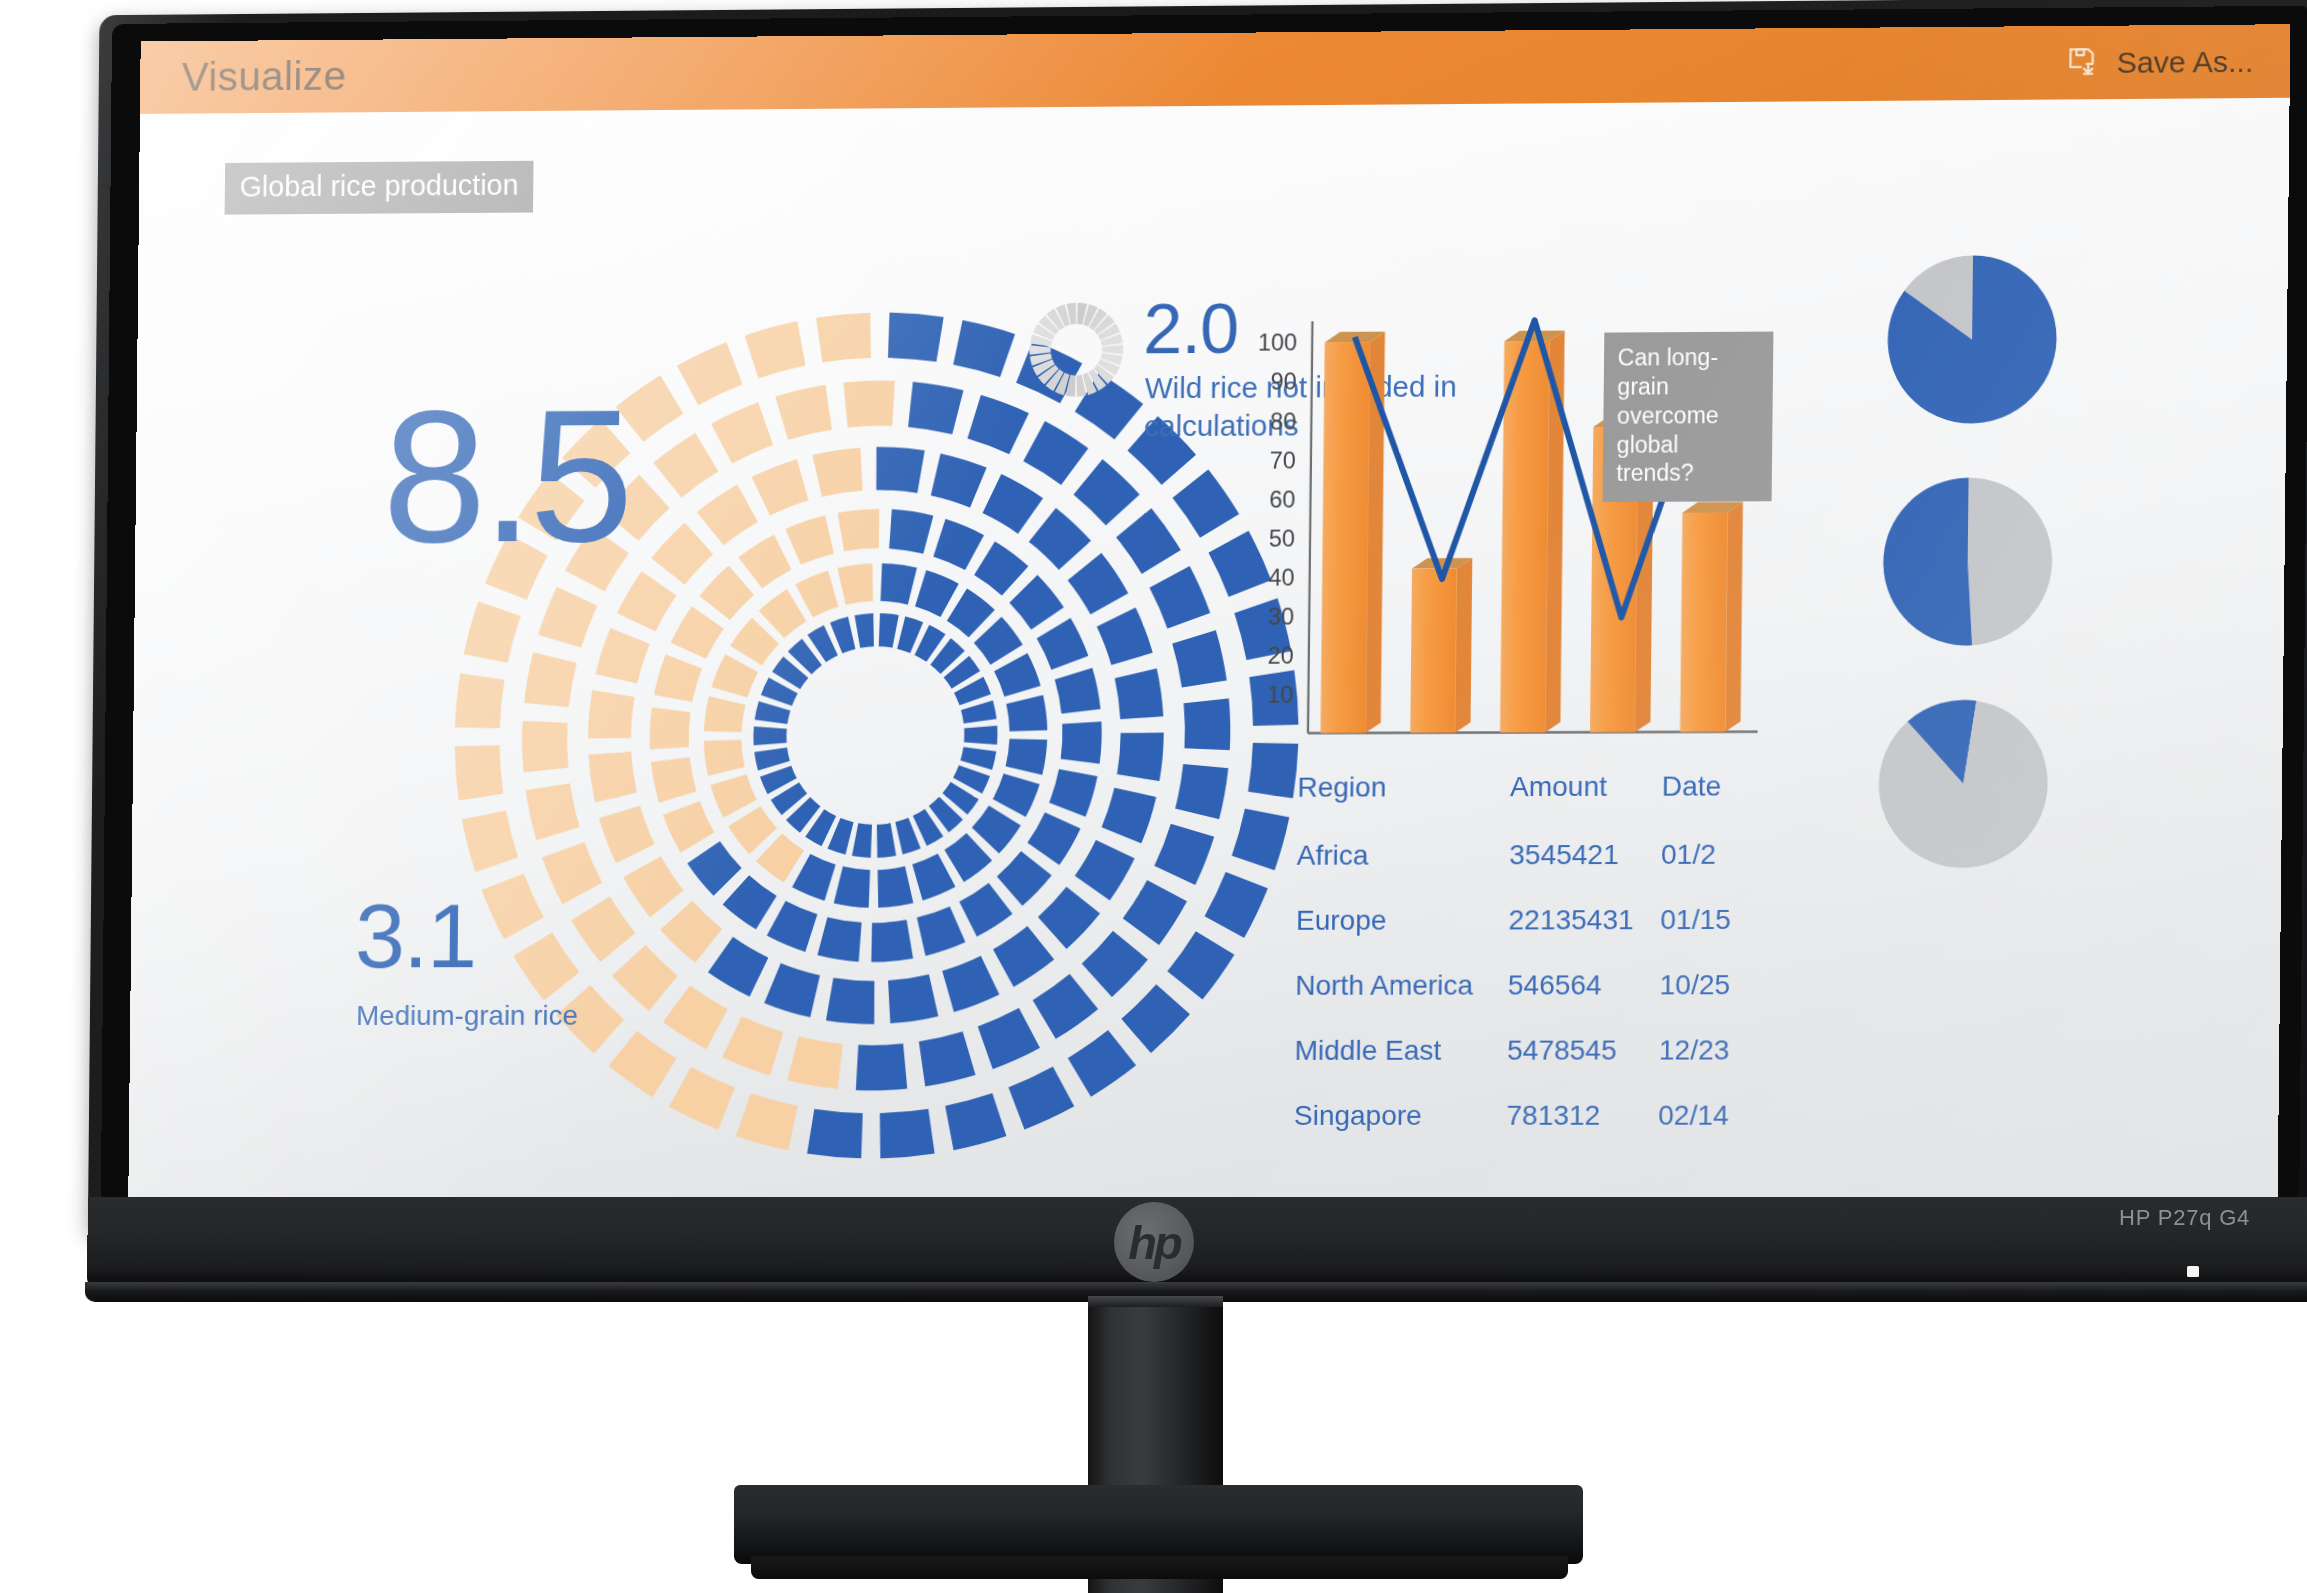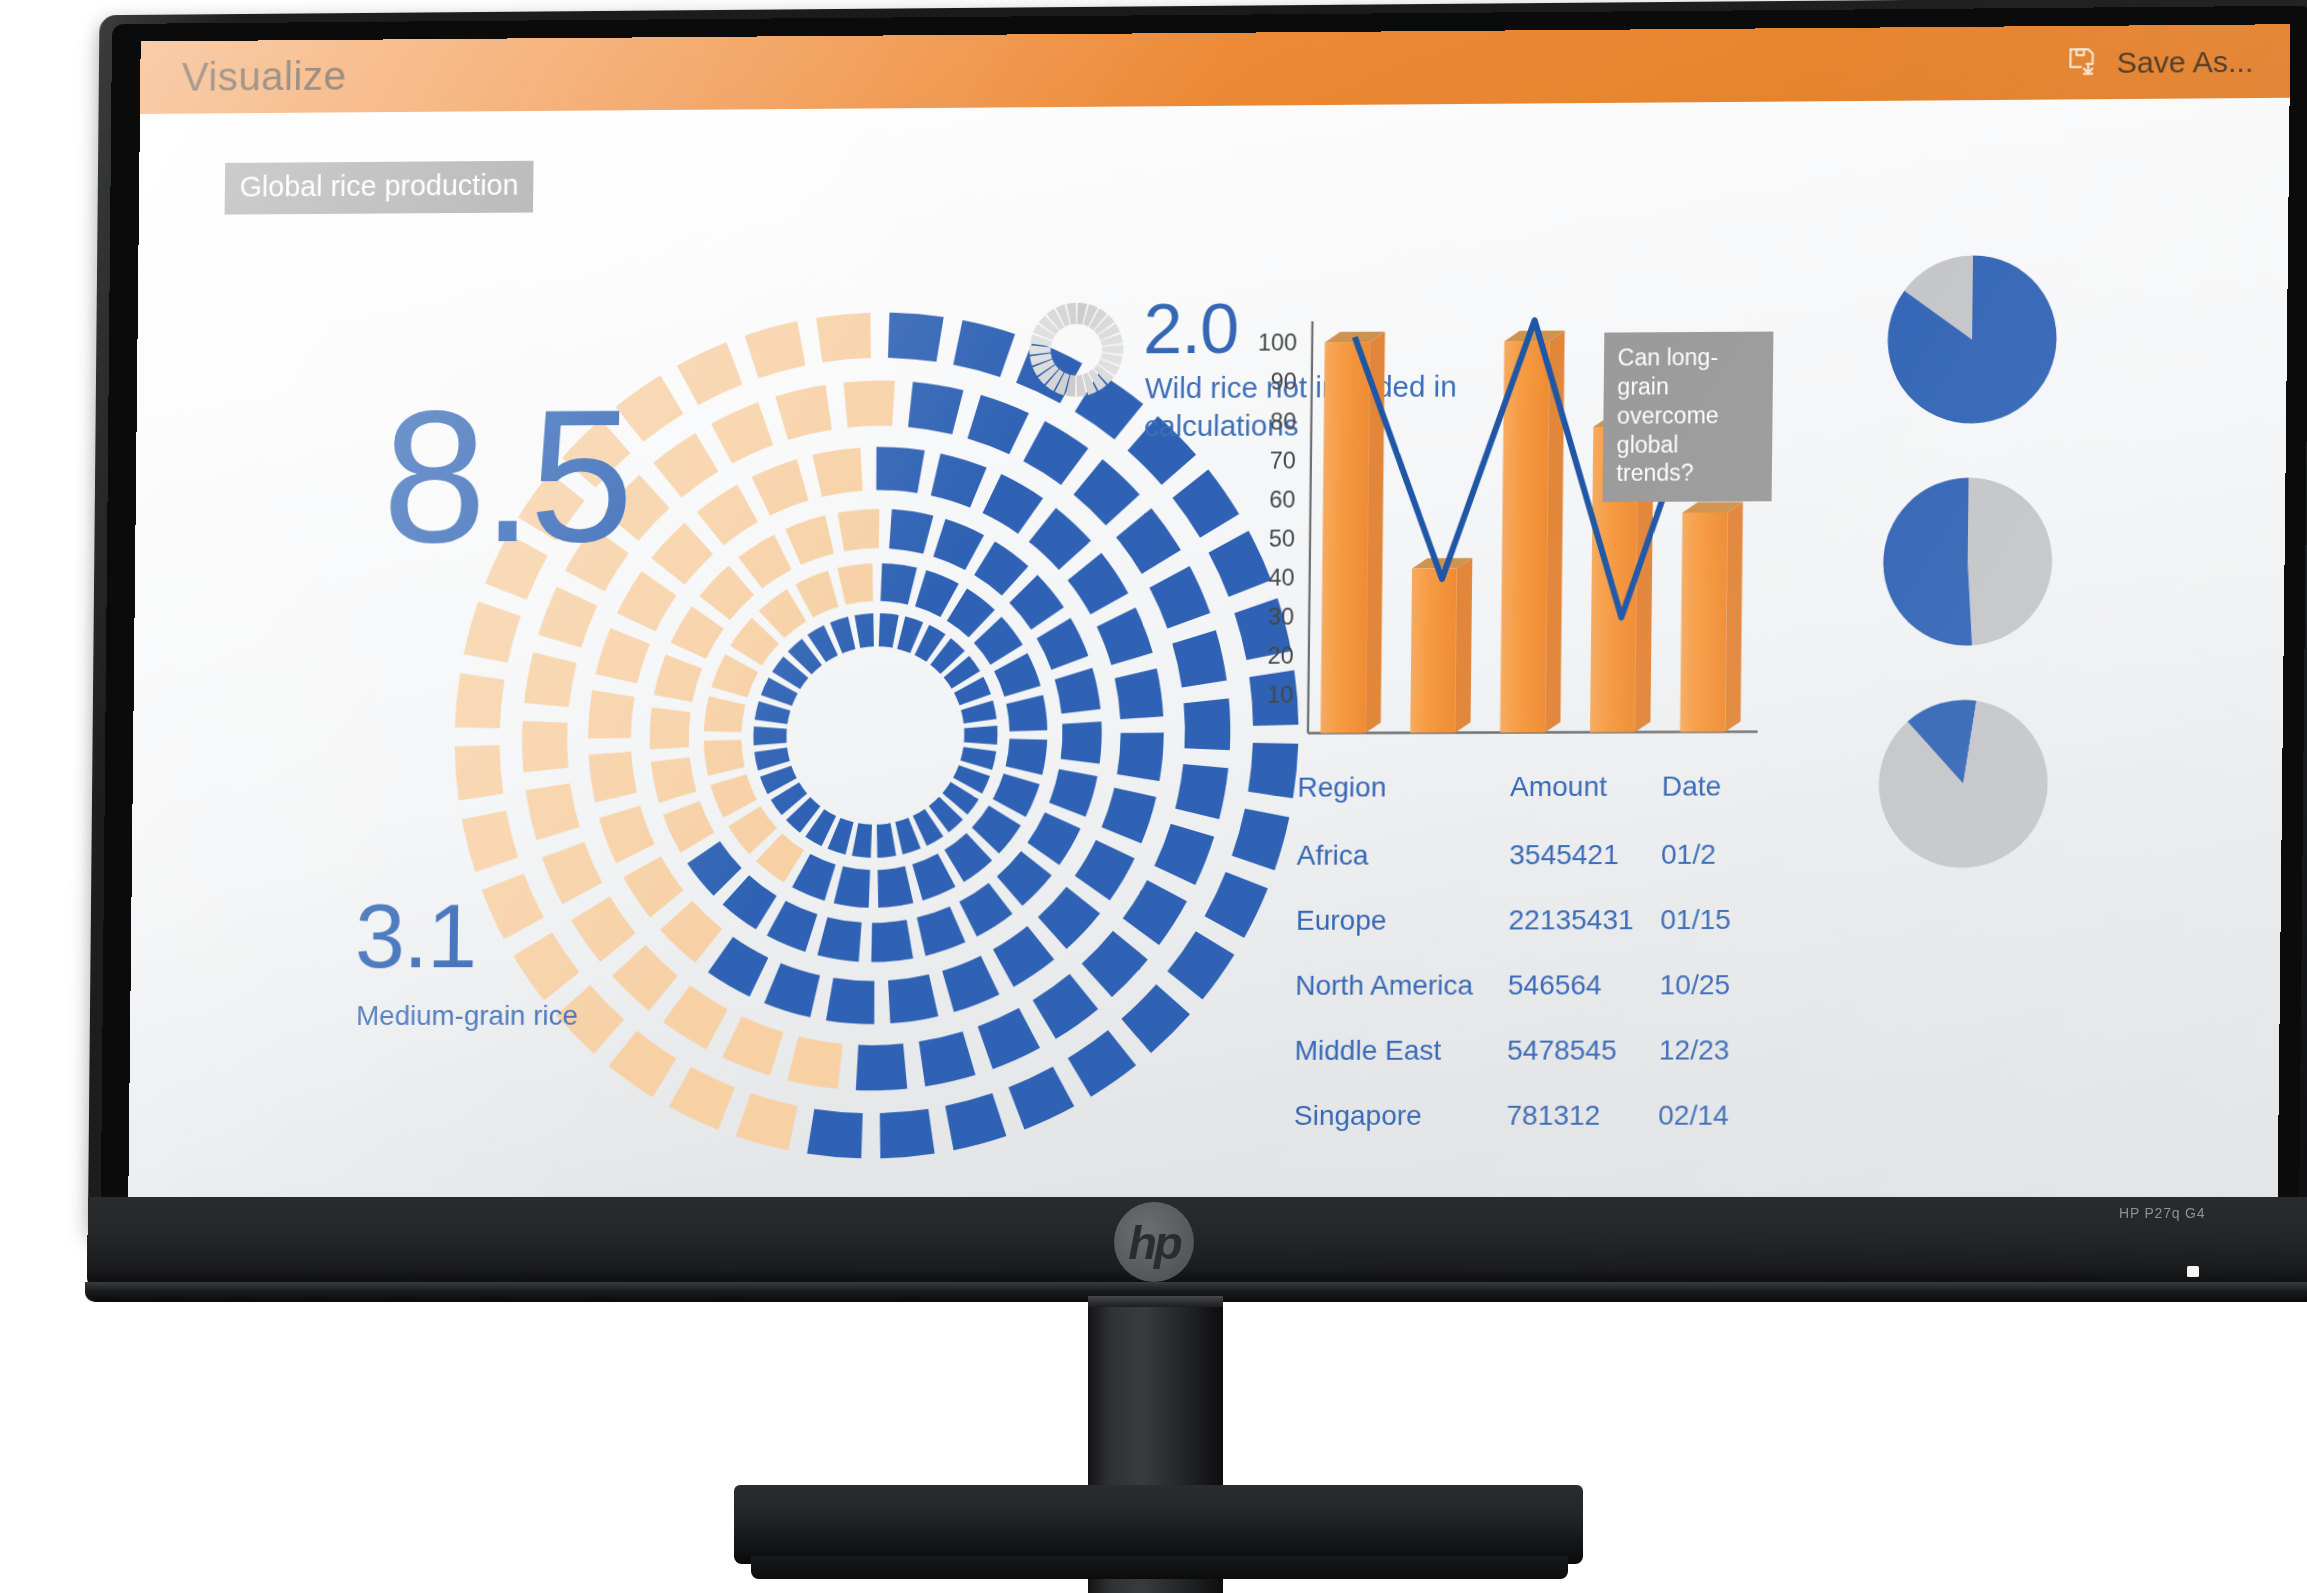--- a/index.html
+++ b/index.html
@@ -71,21 +71,21 @@
     position:absolute; left:1114px; top:1202px; width:80px; height:80px;
     border-radius:50%;
     background:radial-gradient(circle at 40% 35%, #6c6d70 0%, #5b5c5f 55%, #4a4b4e 100%);
     display:flex; align-items:center; justify-content:center;
     color:#2b2c2e; font-size:47px; font-weight:700; font-style:italic;
     letter-spacing:-3px;
     font-family:"Liberation Sans", sans-serif;
   }
   .model-label{
     position:absolute; left:2119px; top:1205px;
-    color:#8f9094; font-size:14px; letter-spacing:0.8px;
+    color:#8f9094; font-size:22px; letter-spacing:0.8px;
     font-family:"Liberation Sans", sans-serif;
   }
   .led{
     position:absolute; left:2187px; top:1266px; width:12px; height:11.4px;
     background:#f4f4f4; border-radius:1.5px;
   }
 
   
   .neck{
     position:absolute; left:1088px; top:1296px; width:135px; height:465px;

